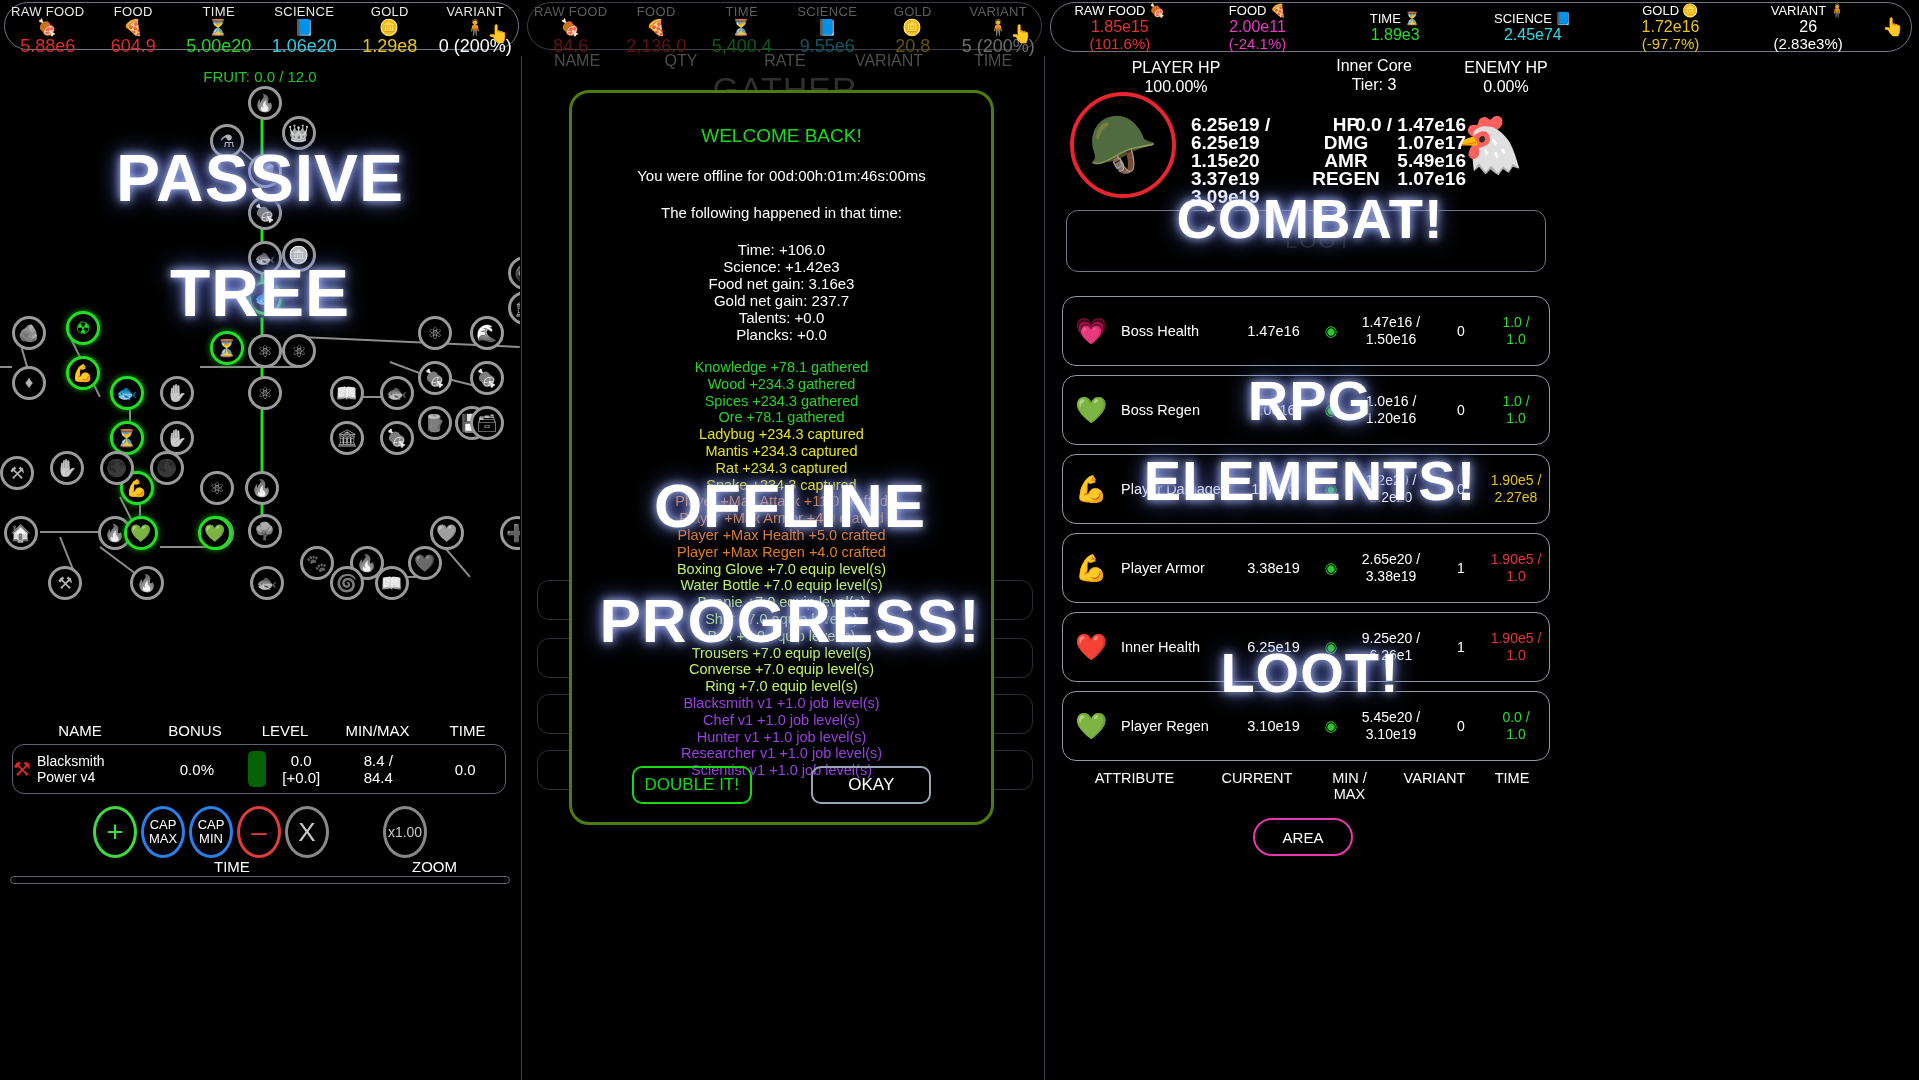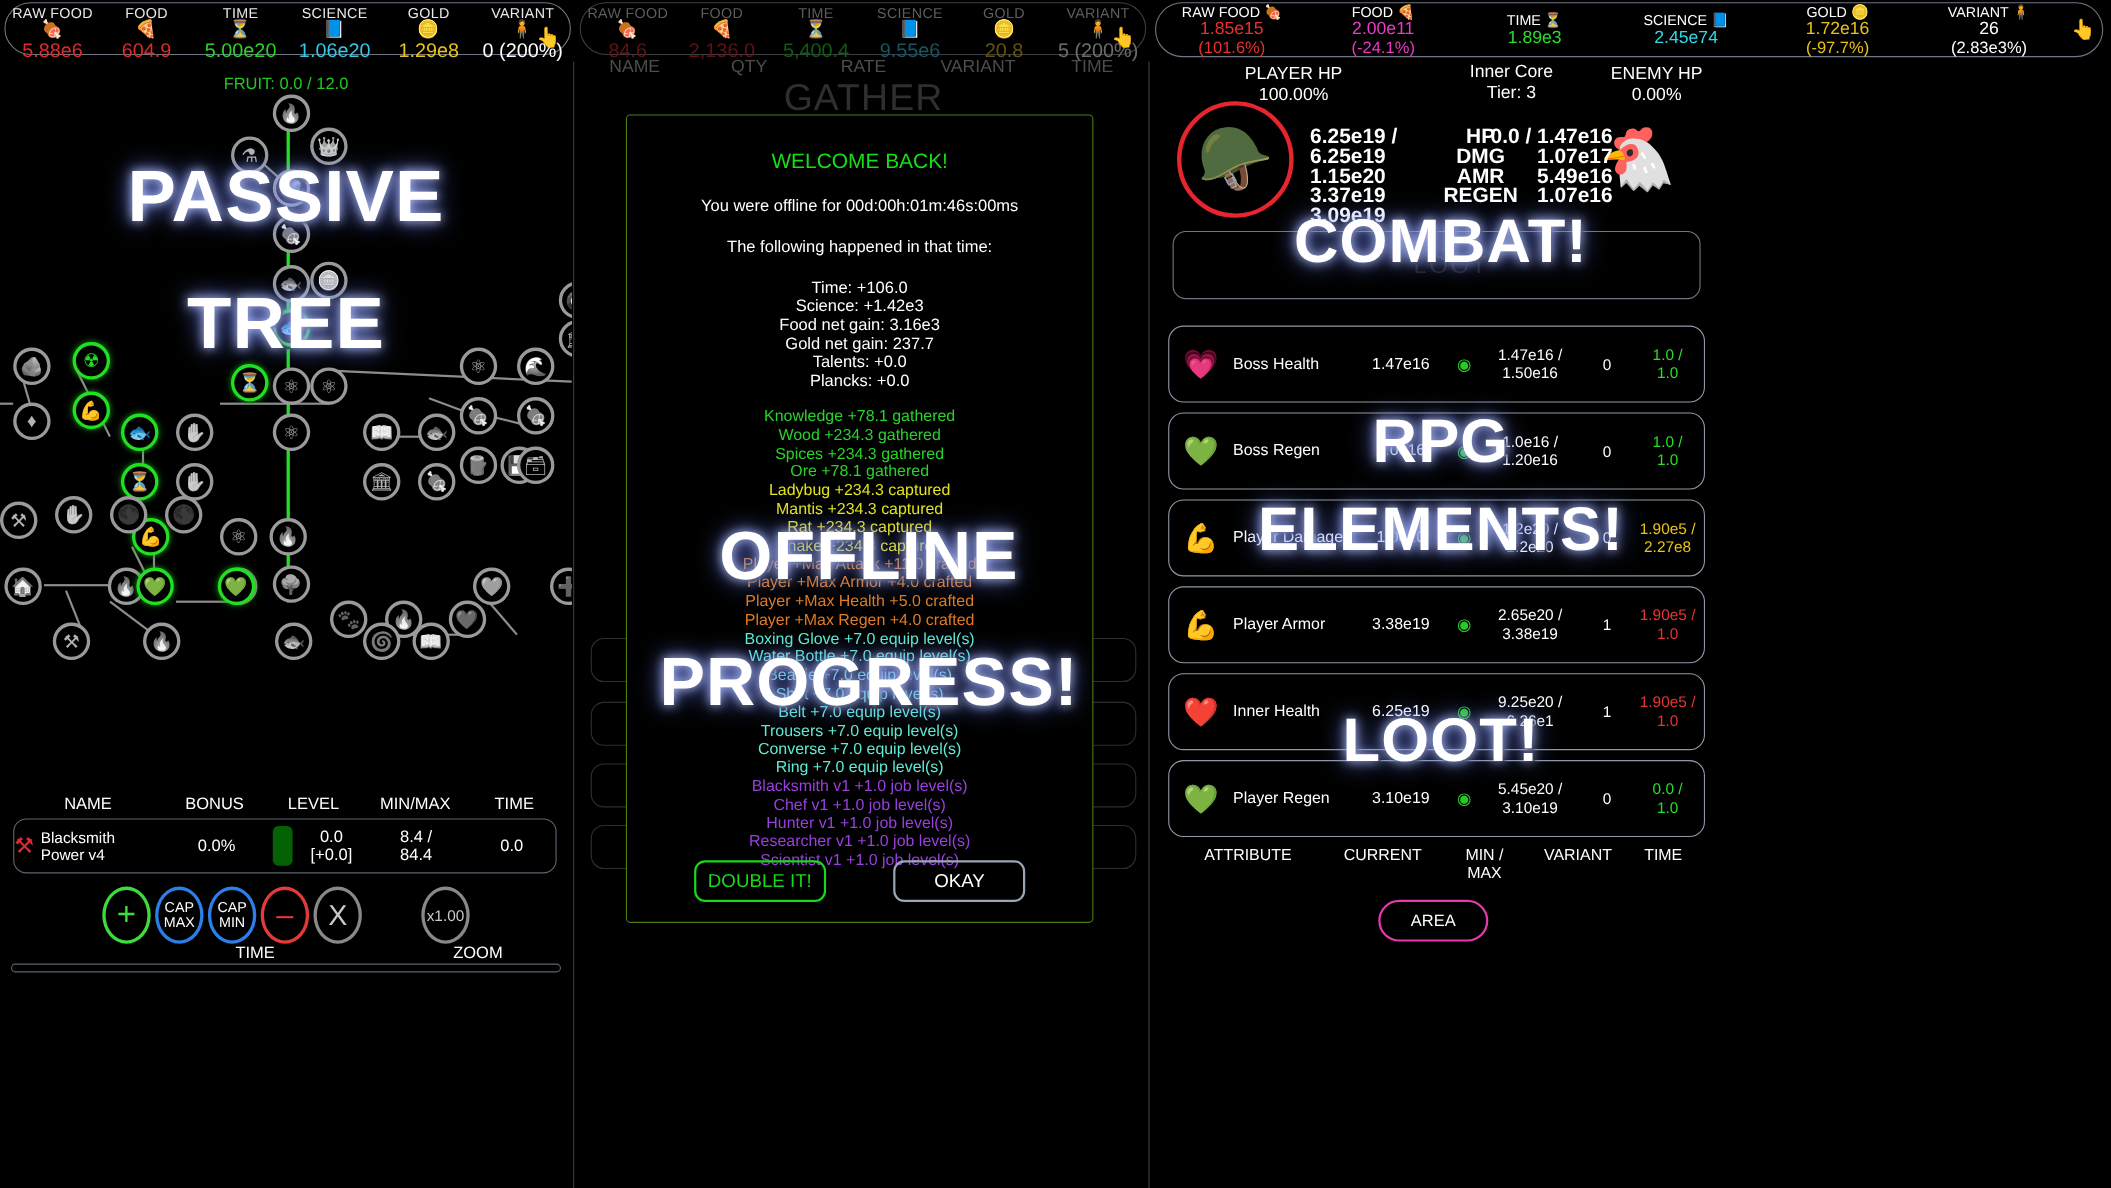--- a/index.html
+++ b/index.html
@@ -72,29 +72,29 @@
   
   .midhead { position:absolute; left:525px; top:52px; width:520px;
     display:flex; font-size:16px; color:#4d4d4d; }
   .midhead span { flex:1; text-align:center; }
   .gatherTitle { position:absolute; left:525px; top:70px; width:520px;
     text-align:center; font-size:34px; color:#2f2f2f; letter-spacing:1px; }
   .midcard { position:absolute; left:537px; width:496px; height:40px;
     border:1px solid #2b2f35; border-radius:12px; }
 
   
-  .modal { position:absolute; left:569px; top:104px; width:425px; height:735px;
-    border:1px solid #4d7c0f; border-radius:4px; background:#000; padding:10px 14px;
+  .modal { position:absolute; left:569px; top:90px; width:425px; height:735px;
+    border:3px solid #4d7c0f; border-radius:20px; background:#000; padding:10px 14px;
     text-align:center; }
   .modal h1 { font-size:19px; color:#17dd17; font-weight:normal; margin-top:22px; }
   .modal .p { font-size:15px; margin-top:20px; }
   .modal .blk { margin-top:20px; font-size:15px; line-height:17px; }
   .modal .list { margin-top:16px; font-size:14.5px; line-height:16.8px; }
   .g1 { color:#2ad32a; } .y1 { color:#e3e320; } .o1 { color:#e07b22; }
-  .r1 { color:#5eead4; } .p1 { color:#9a3fe0; }
+  .r1 { color:#bef264; } .p1 { color:#9a3fe0; }
   .mbtns { position:absolute; left:0; bottom:18px; width:100%;
     display:flex; justify-content:space-around; padding:0 30px; }
   .mbtn { width:120px; height:38px; border-radius:10px; border:2px solid #9aa6b5;
     display:flex; align-items:center; justify-content:center; font-size:17px; color:#fff; }
   .mbtn.dbl { border-color:#18d818; color:#18d818; }
 
   
   .rp { position:absolute; left:1046px; top:0; width:873px; height:1080px; }
   .hpLbl { position:absolute; text-align:center; font-size:16px; line-height:19px; }
   .avatar { position:absolute; width:106px; height:106px; border-radius:50%;

